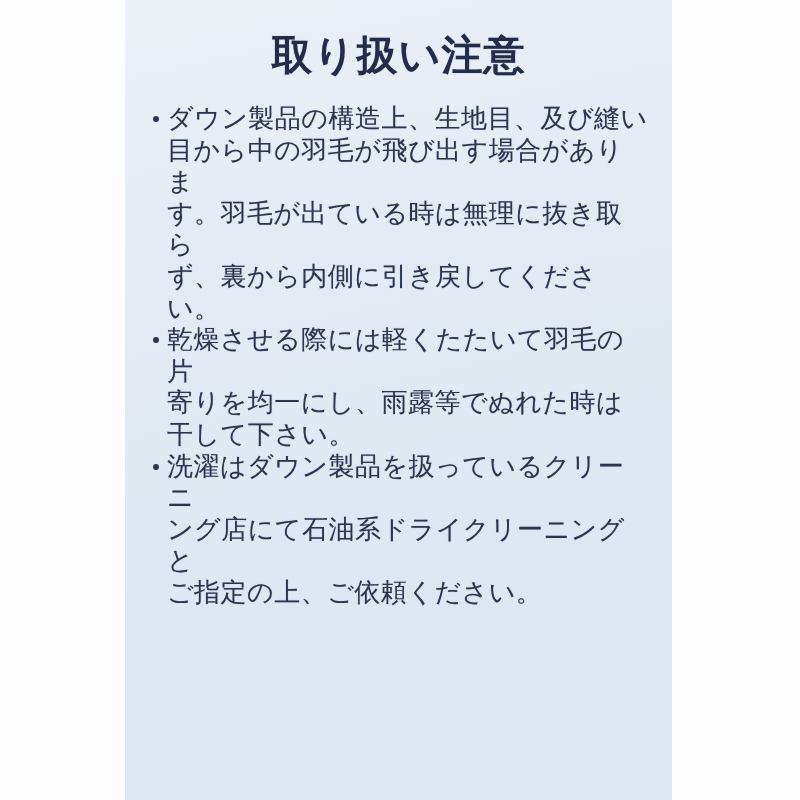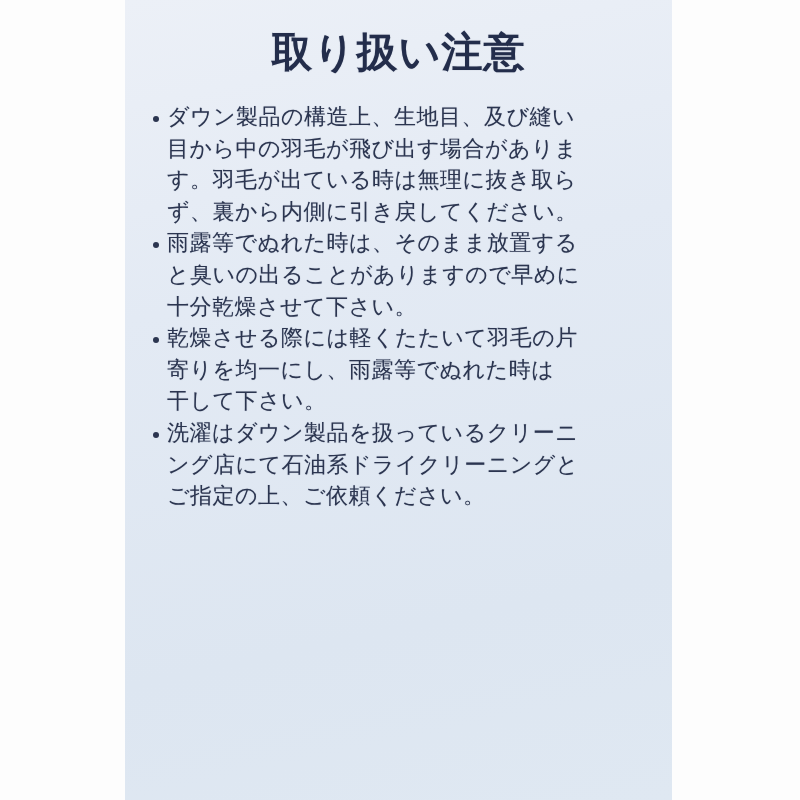--- a/index.html
+++ b/index.html
@@ -18,40 +18,39 @@
   }
   .label-card {
     position: absolute;
     left: 125px;
     top: 0;
     width: 547px;
     height: 800px;
     background: linear-gradient(168deg, #ecf0f7 0%, #e3eaf4 35%, #dde6f1 75%, #dfe8f2 100%);
     color: #2b3550;
     box-sizing: border-box;
-    font-family: Liberation Mono, monospace;
   }
   .title {
     margin: 31px 0 0 0;
     text-align: center;
     font-size: 41px;
     line-height: 48px;
     font-weight: 700;
     letter-spacing: 1px;
     color: #232d4b;
     text-shadow: 0 0 1px rgba(35, 45, 75, 0.35);
   }
   .items {
     margin-top: 24px;
     padding: 0 23px 0 27px;
   }
   .item {
     display: flex;
     align-items: flex-start;
-    font-size: 22px;
+    font-size: 26px;
     line-height: 31.6px;
     letter-spacing: 0.5px;
     color: #2b3550;
     text-shadow: 0 0 1px rgba(43, 53, 80, 0.3);
   }
   .bullet {
     flex: 0 0 15px;
     position: relative;
     height: 31.6px;
   }
@@ -80,28 +79,20 @@
     <span class="bullet">
             <span class="dot"></span>
           </span>
     <span class="item-text">ダウン製品の構造上、生地目、及び縫い
 目から中の羽毛が飛び出す場合がありま
 す。羽毛が出ている時は無理に抜き取ら
 ず、裏から内側に引き戻してください。</span>
   </div>
 
 
-  <div class="item">
-    <span class="bullet">
-            <span class="dot"></span>
-          </span>
-    <span class="item-text">雨露等でぬれた時は、そのまま放置する
-と臭いの出ることがありますので早めに
-十分乾燥させて下さい。</span>
-  </div>
 
   <div class="item">
     <span class="bullet">
             <span class="dot"></span>
           </span>
     <span class="item-text">乾燥させる際には軽くたたいて羽毛の片
 寄りを均一にし、雨露等でぬれた時は
 干して下さい。</span>
   </div>
 

